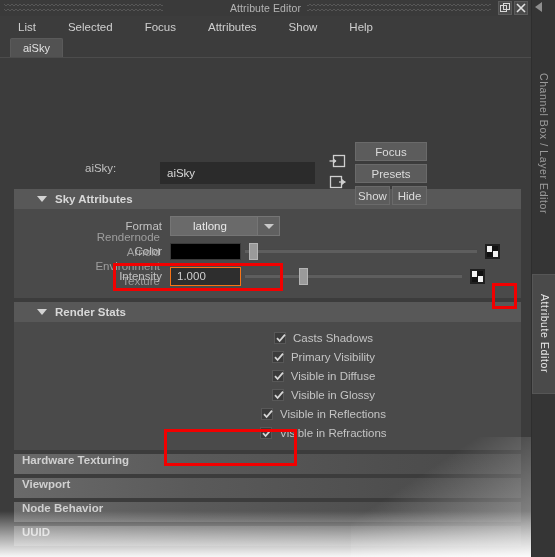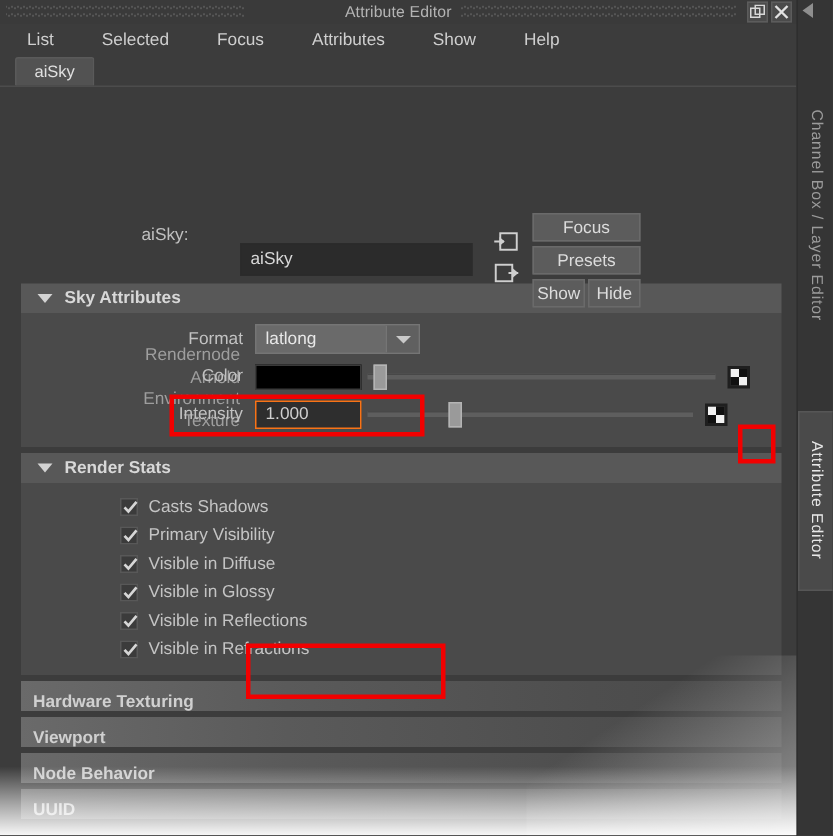--- a/index.html
+++ b/index.html
@@ -125,23 +125,23 @@
     padding-top: 1px;
   }
 
   
   #name-row {
     position: relative;
     height: 72px;
   }
   #name-label {
     position: absolute;
-    left: 85px; top: 93px;
+    left: 85px; top: 104px;
     width: 50px;
-    text-align: center;
+    text-align: left;
     color: #c0c0c0;
     font-size: 11.5px;
   }
   #name-field {
     position: absolute;
     left: 160px; top: 104px;
     width: 155px; height: 22px;
     background: #2b2b2b;
     border: 1px solid #2b2b2b;
     color: #d8d8d8;
@@ -187,21 +187,21 @@
   }
 
   
   .frame { margin: 0 10px 0 14px; }
 
   .frame-header {
     height: 20px;
     background: #585858;
     display: flex;
     align-items: center;
-    padding-left: 6px;
+    padding-left: 18px;
     gap: 8px;
     cursor: default;
   }
   .frame-header .tri-down {
     width: 0; height: 0;
     border-left: 5px solid transparent;
     border-right: 5px solid transparent;
     border-top: 6px solid #d3d3d3;
     margin-left: 5px;
   }
@@ -214,21 +214,21 @@
   .frame-body {
     background: #4a4a4a;
     padding: 6px 0 8px 0;
   }
 
   .collapsed-bar {
     height: 20px;
     margin: 4px 10px 0 14px;
     background: linear-gradient(to right, #6a6a6a 0%, #5a5a5a 35%, #4e4e4e 75%, #494949 100%);
     display: flex;
-    align-items: flex-end;
+    align-items: flex-start;
     gap: 8px;
     cursor: default;
   }
   .collapsed-bar .frame-title { color: #d0d0d0; }
 
   
   .attr-row {
     position: relative;
     height: 22px;
     display: flex;
@@ -243,20 +243,21 @@
     font-size: 11.5px;
   }
 
   .dropdown {
     width: 110px; height: 20px;
     background: #6a6a6a;
     border: 1px solid #757575;
     display: flex;
     align-items: center;
     cursor: default;
+    padding-left: 16px;
   }
   .dropdown .dd-value {
     flex: 1;
     padding-left: 6px;
     color: #e8e8e8;
     font-size: 11.5px;
   }
   .dropdown .dd-arrow {
     width: 22px;
     height: 100%;
@@ -323,22 +324,23 @@
     background-size: 100% 100%, 100% 100%;
     border: 2px solid #1f1f1f;
     cursor: default;
   }
 
   
   .check-row {
     display: flex;
     align-items: center;
     height: 19px;
-    padding-left: 66px;
+    padding-left: 112px;
     gap: 7px;
+    justify-content: center;
   }
   .checkbox {
     width: 12px; height: 12px;
     background: #3b3b3b;
     border: 1px solid #585858;
     position: relative;
     flex: none;
     cursor: default;
   }
   .checkbox svg { position: absolute; left: 0; top: -1px; }

